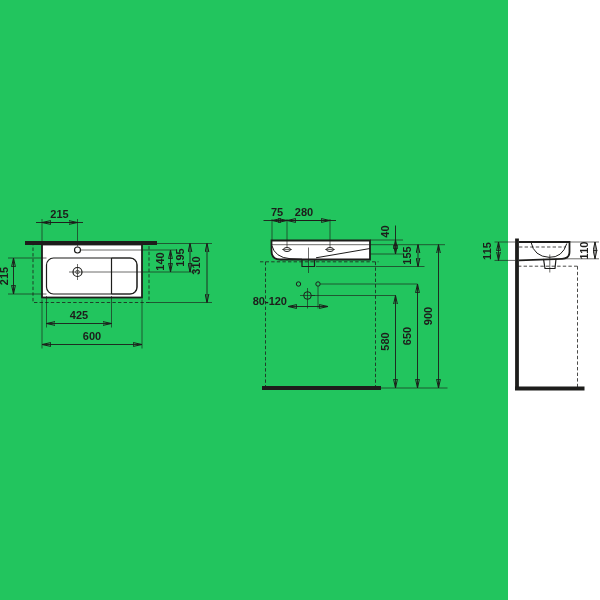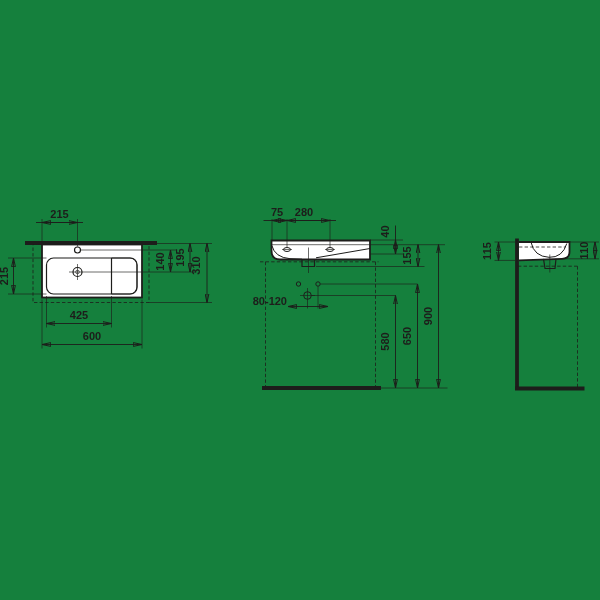--- a/index.html
+++ b/index.html
@@ -1,16 +1,16 @@
 <!DOCTYPE html>
 <html><head>
 <meta charset="utf-8">
 <style>
   html,body{margin:0;padding:0;background:#fff;}
-  .stage{width:600px;height:600px;background:#15803d;position:relative;font-family:"Liberation Sans",sans-serif;text-decoration:underline;}
+  .stage{width:508px;height:600px;background:#22c55e;position:relative;font-family:"Liberation Sans",sans-serif;text-decoration:underline;}
   svg{display:block;}
   svg line, svg path, svg rect, svg circle, svg ellipse{stroke:#1d1d1b;fill:none;stroke-linecap:butt;}
   .w-thick{stroke-width:3.8;}
   .w-out{stroke-width:1.8;}
   .w-med{stroke-width:1.2;}
   .w-lt{stroke-width:1;}
   .w-thin{stroke-width:0.65;}
   .w-dim{stroke-width:0.9;}
   .dash{stroke-dasharray:3.4 2.2;stroke-width:0.8;}
   .fw{fill:#ffffff;}

